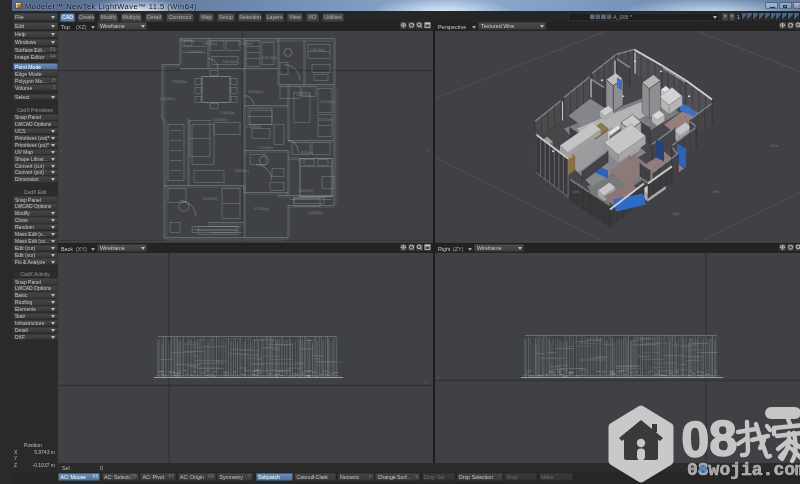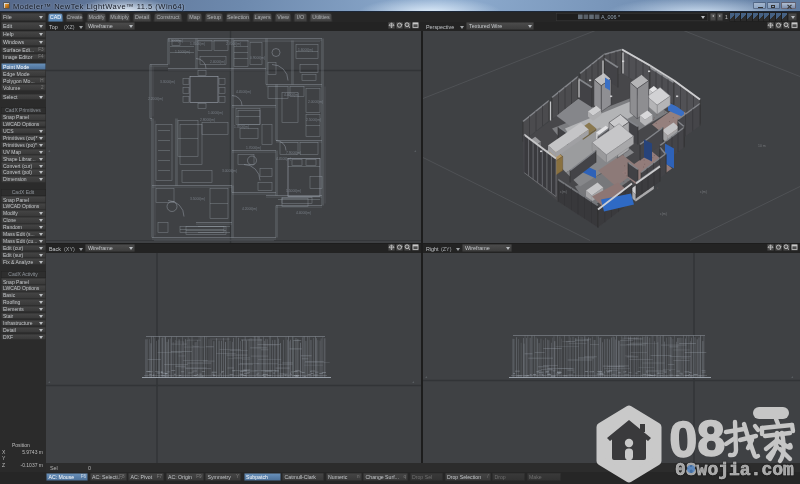--- a/index.html
+++ b/index.html
@@ -20,21 +20,21 @@
  color:#b2b5b8;font-size:5.4px;text-align:center;line-height:8px;border-radius:2.5px 2.5px 0 0;
  box-shadow:0 0 0 0.5px #262626 inset;transform:perspective(8px) rotateX(4deg)}
 .tab.sel{background:linear-gradient(#76a1cd,#4d7ba9);color:#fff}
 .vptxt{color:#c2c5c8;font-size:5.4px;position:absolute;white-space:nowrap}
 .combo{position:absolute;background:linear-gradient(#4d4d4d,#3b3b3b);border-radius:1px;
  box-shadow:0 0 0 0.5px #262626 inset;color:#c6c9cc;font-size:5.4px;white-space:nowrap}
 .ic{position:absolute;width:7px;height:6.5px;background:linear-gradient(#5a5a5a,#424242);
  border-radius:1px;box-shadow:0 0 0 0.5px #2a2a2a inset;color:#cfcfcf;
  font-size:5.5px;text-align:center;line-height:6.5px}
 </style></head><body>
-<div class="abs" style="left:0;top:0;width:748px;height:484px;background:#2a2a2a">
+<div class="abs" style="left:12px;top:0;width:748px;height:484px;background:#2a2a2a">
 <div class="abs" style="left:0;top:0;width:800px;height:11.5px;
 background:
  radial-gradient(ellipse 70px 20px at 125px 12px, rgba(240,248,255,0.95), rgba(240,248,255,0) 72%),
  radial-gradient(ellipse 100px 22px at 430px 13px, rgba(232,244,255,0.9), rgba(232,244,255,0) 72%),
  radial-gradient(ellipse 130px 24px at 700px 14px, rgba(225,240,255,0.85), rgba(225,240,255,0) 72%),
  linear-gradient(100deg,#55688a 0%,#6d89ad 30%,#8fadd0 55%,#5f7ba0 100%);
  background-color:#67829f;border-bottom:1px solid #1c2737">
 <div class="abs" style="left:3px;top:2px;width:7px;height:7px;background:linear-gradient(135deg,#e8e8e8,#9a9a9a);border:0.5px solid #555;border-radius:1px">
 <div class="abs" style="left:1px;top:1px;width:4px;height:4px;background:linear-gradient(135deg,#f0a030,#905010)"></div>
       </div>

